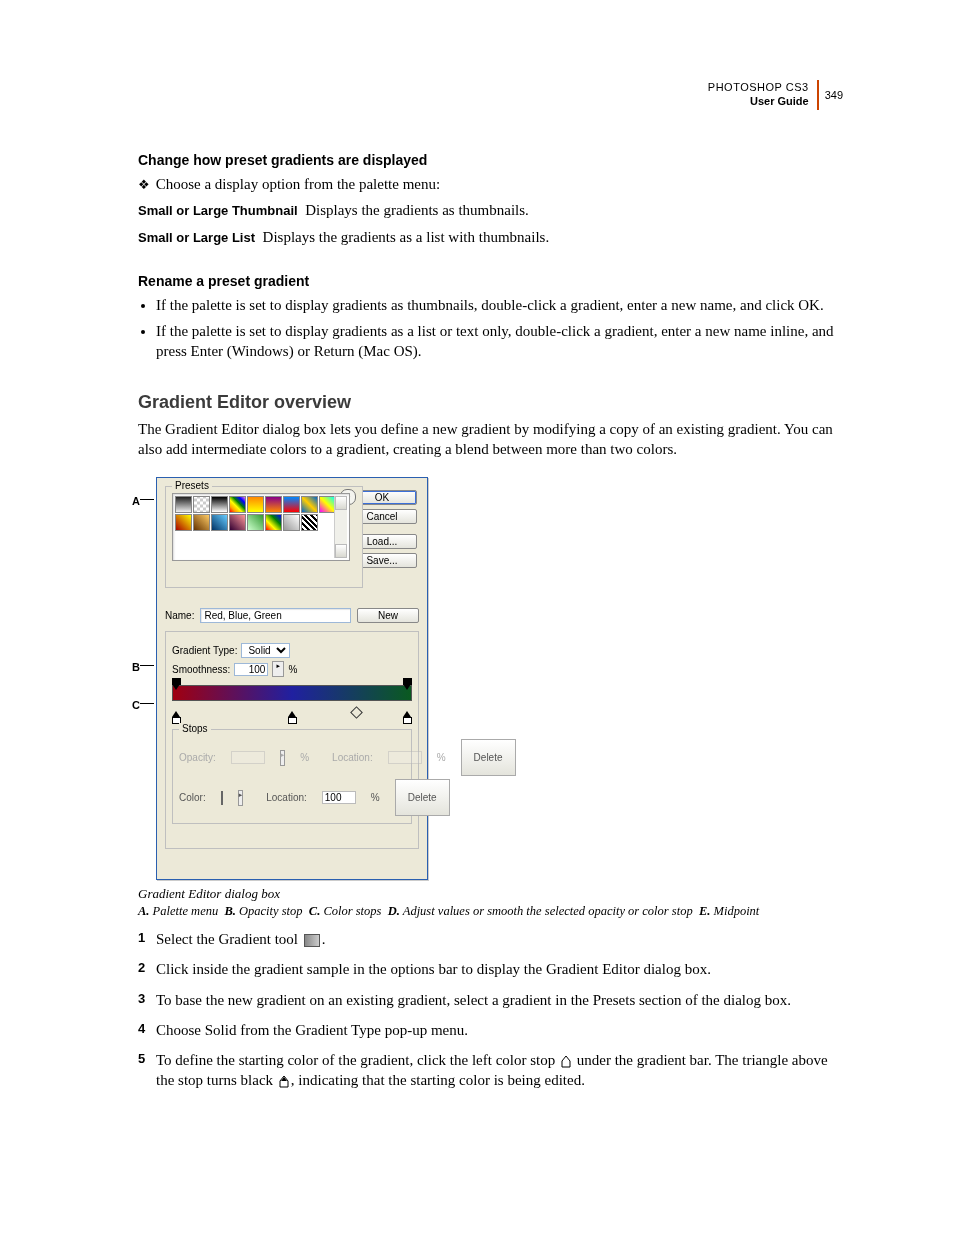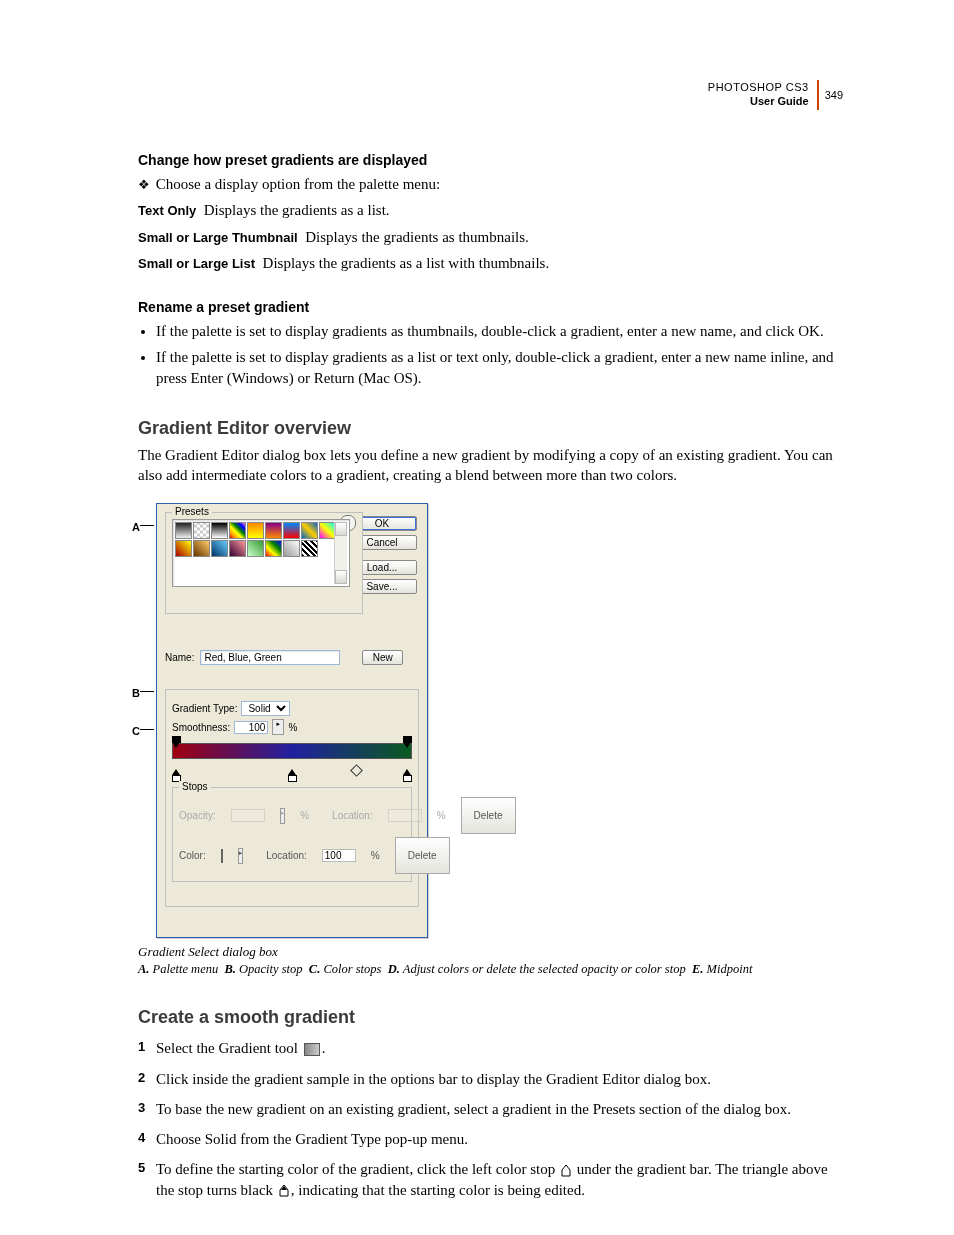--- a/index.html
+++ b/index.html
@@ -219,21 +219,20 @@
       </td>
     </tr>
         </tbody>
       </table>
   </div>
 
   <div class="content">
 
     <div class="h3">Change how preset gradients are displayed</div>
     <p class="diamond">Choose a display option from the palette menu:</p>
-    <p><span class="runin">Text Only</span>&nbsp;&nbsp;<span>Displays the gradients as a list.</span></p>
     <p><span class="runin">Small or Large Thumbnail</span>&nbsp;&nbsp;<span>Displays the gradients as thumbnails.</span></p>
     <p><span class="runin">Small or Large List</span>&nbsp;&nbsp;<span>Displays the gradients as a list with thumbnails.</span></p>
 
     <div class="h3" style="margin-top:26px">Rename a preset gradient</div>
     <ul class="bullets">
       <li>If the palette is set to display gradients as thumbnails, double-click a gradient, enter a new name, and click OK.</li>
       <li>If the palette is set to display gradients as a list or text only, double-click a gradient, enter a new name inline, and press Enter (Windows) or Return (Mac OS).</li>
     </ul>
 
     <div class="h2">Gradient Editor overview</div>
@@ -286,21 +285,21 @@
                 <span class="sw" style="background:linear-gradient(45deg,red,yellow,green,blue)"></span>
                 <span class="sw" style="background:linear-gradient(45deg,#999,#fff)"></span>
                 <span class="sw" style="background:repeating-linear-gradient(45deg,#000 0 2px,#fff 2px 4px)"></span>
               </div>
             </div>
           </div>
 
           <div class="name-row">
             <span>Name:</span>
             <input type="text" value="Red, Blue, Green" style="">
-            <span class="btn" style="display:inline-block;width:44px;margin:16px">New</span>
+            <span class="btn" style="display:inline-block;width:44px;margin:0">New</span>
           </div>
 
           <div class="fieldset" style="padding-top:8px">
             <div class="inner-field">
               <span>Gradient Type:</span>
               <select><option>Solid</option></select>
             </div>
             <div class="inner-field">
               <span>Smoothness:</span>
               <input class="num" type="text" value="100" style="">
@@ -338,30 +337,29 @@
                 <input type="text" value="100" style="">
                 <span>%</span>
                 <span class="btn-sm">Delete</span>
               </div>
             </div>
           </div>
         </div>
       </div>
     </div>
 
-    <div class="caption">Gradient Select dialog box</div>
+    <div class="caption">Gradient Editor dialog box</div>
     <div class="caption-key">
       <b>A.</b> <span>Palette menu</span>&nbsp;
       <b>B.</b> <span>Opacity stop</span>&nbsp;
       <b>C.</b> <span>Color stops</span>&nbsp;
-      <b>D.</b> <span>Adjust colors or delete the selected opacity or color stop</span>&nbsp;
+      <b>D.</b> <span>Adjust values or smooth the selected opacity or color stop</span>&nbsp;
       <b>E.</b> <span>Midpoint</span>
     </div>
 
-    <div class="h2">Create a smooth gradient</div>
     <ol class="steps">
       <li>
         <span>Select the Gradient tool </span><span class="tool-icon"></span><span>.</span>
       </li>
       <li>Click inside the gradient sample in the options bar to display the Gradient Editor dialog box.</li>
       <li>To base the new gradient on an existing gradient, select a gradient in the Presets section of the dialog box.</li>
       <li>Choose Solid from the Gradient Type pop-up menu.</li>
       <li>
         <span>To define the starting color of the gradient, click the left color stop </span><span class="stop-icon"><svg width="10" height="12">
               <polygon points="5,0 9,5 9,11 1,11 1,5" fill="#fff" stroke="#000"></polygon>

